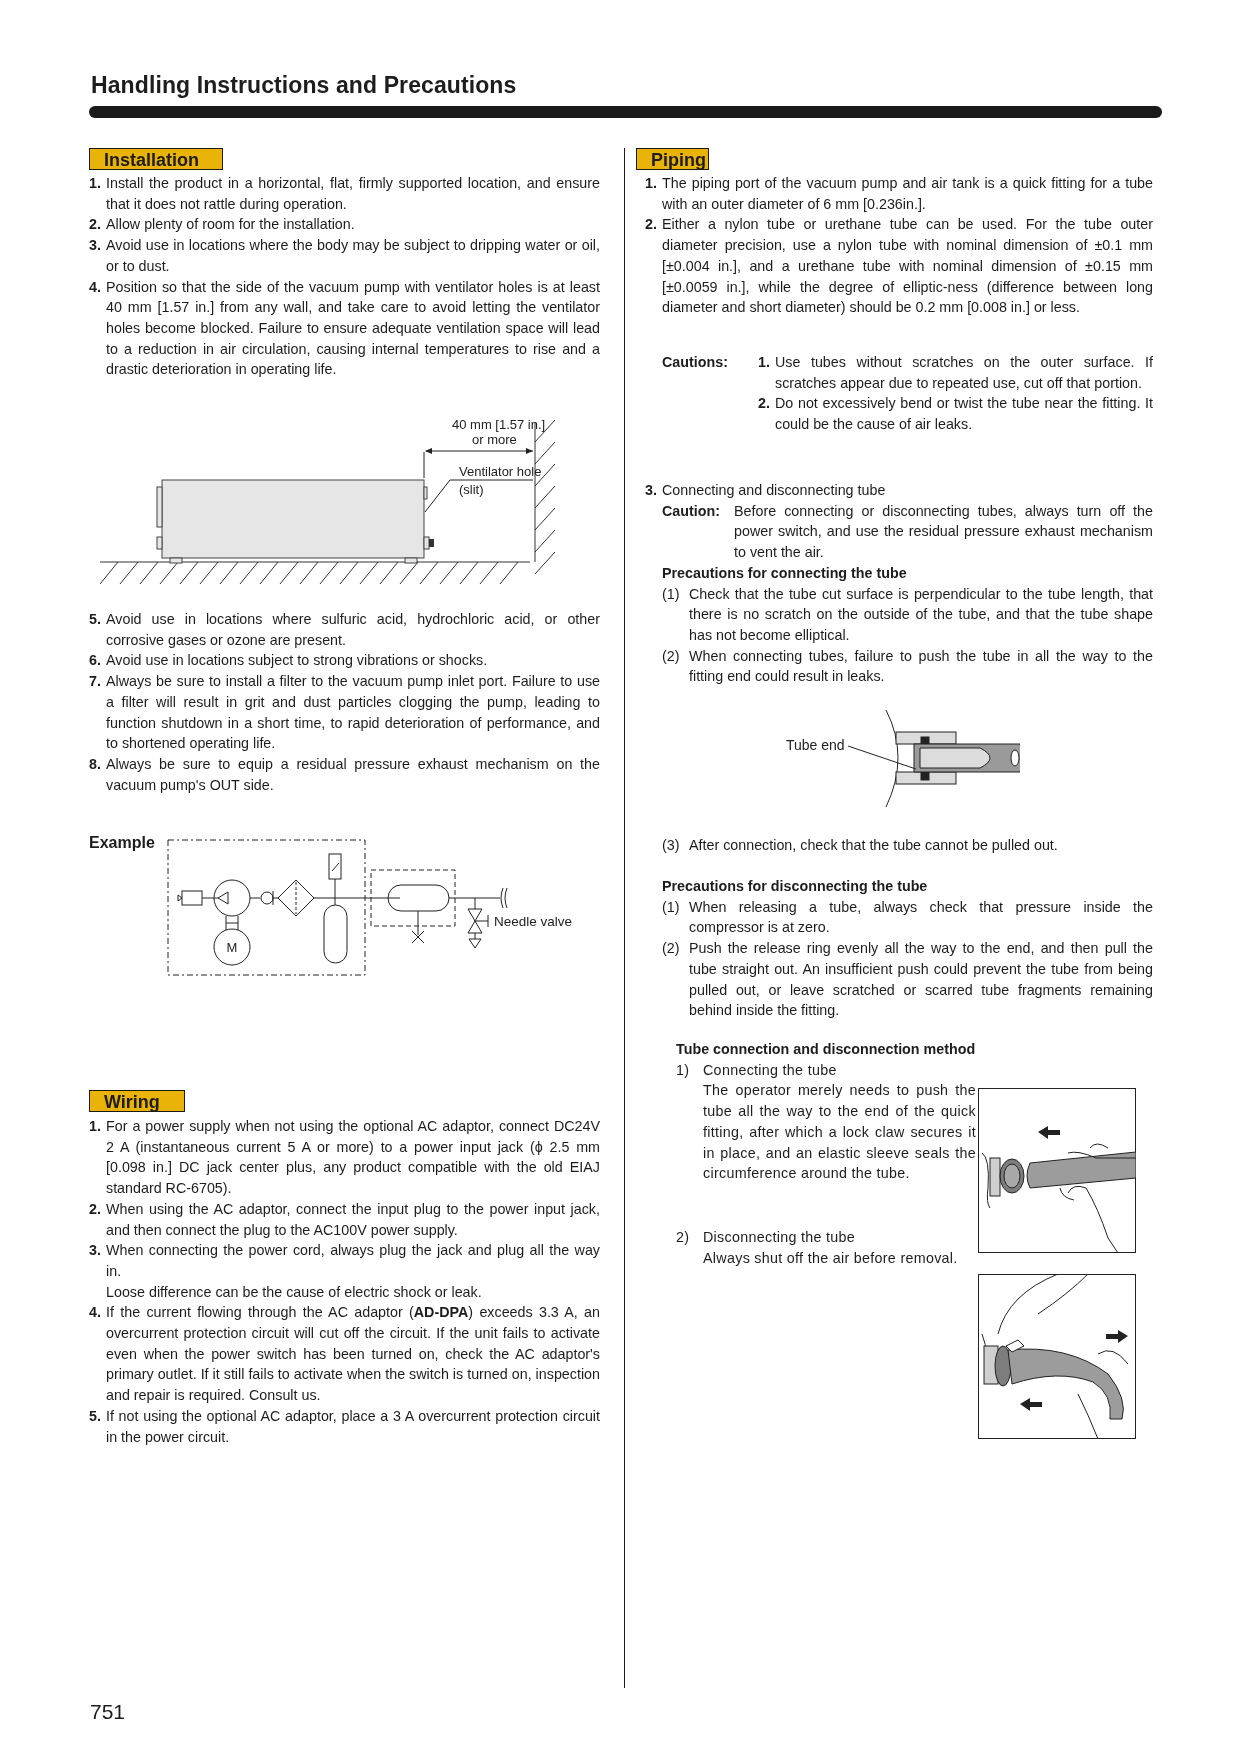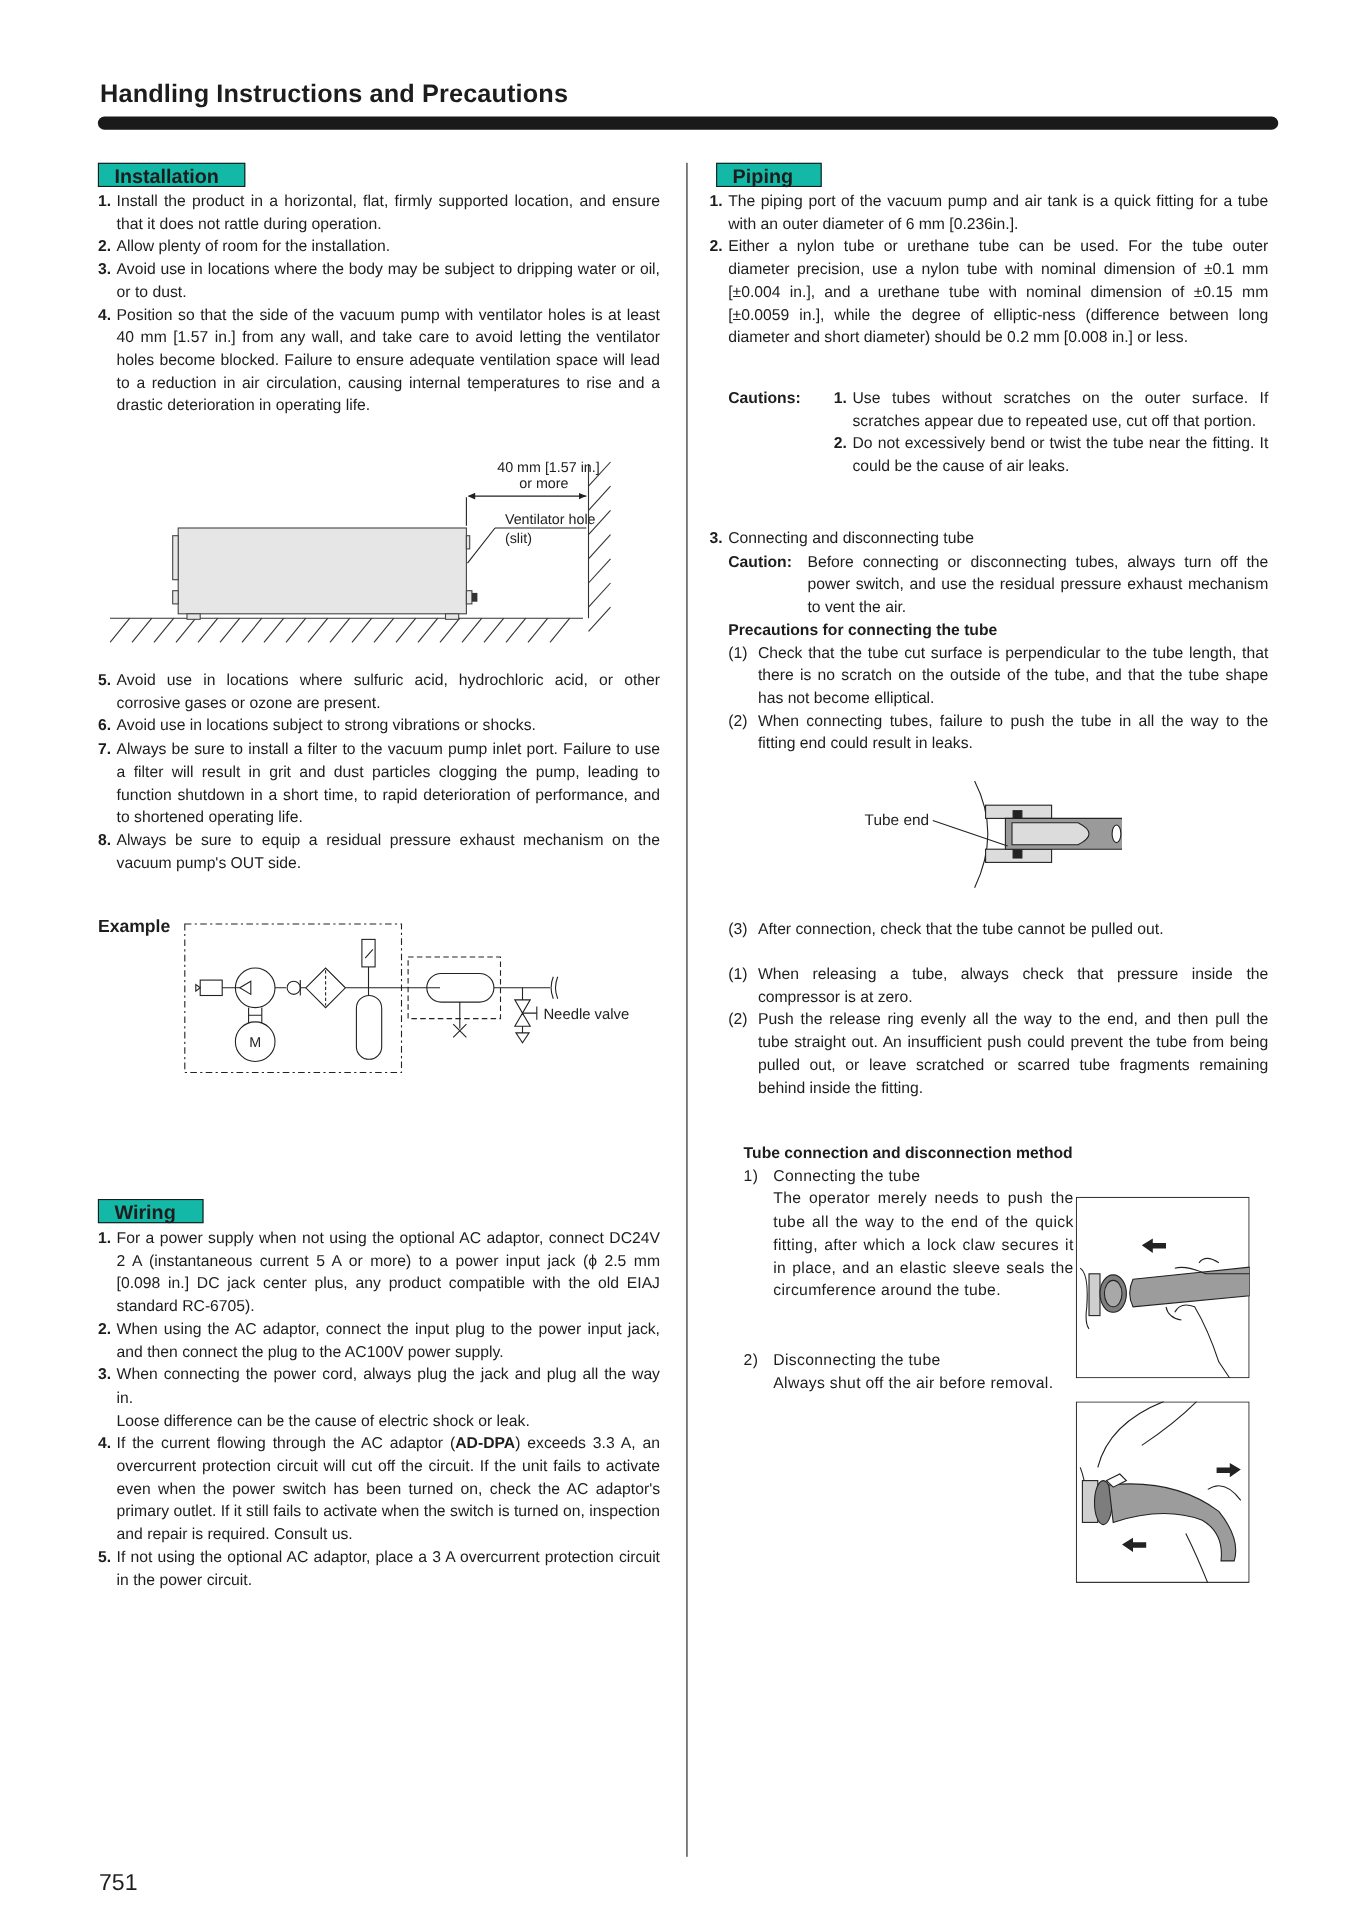--- a/index.html
+++ b/index.html
@@ -2,21 +2,21 @@
 <html><head>
 <meta charset="utf-8">
 <style>
   html, body { margin:0; padding:0; background:#ffffff; }
   body { width:1240px; height:1754px; position:relative; overflow:hidden;
          font-family:"Liberation Sans", sans-serif; color:#1d1d1d; }
   .abs { position:absolute; }
   .title { left:91px; top:72px; font-size:23px; font-weight:bold; letter-spacing:0.1px; }
   .rule { left:89px; top:106px; width:1073px; height:12px; background:#1a1a1a; border-radius:6px; }
   .vline { left:624px; top:148px; width:1px; height:1540px; background:#1a1a1a; }
-  .sechead { height:22px; border:1.5px solid #1a1a1a; background:#14b8a6;
+  .sechead { height:22px; border:1.5px solid #1a1a1a; background:#eab308;
              font-size:18px; font-weight:bold; line-height:22px; padding-left:14px; box-sizing:border-box; }
   .col { font-size:14.3px; line-height:20.7px; text-align:justify; }
   .item { position:relative; padding-left:17px; }
   .num { position:absolute; left:0; top:0; font-weight:bold; }
   .pnum { position:absolute; left:0; top:0; }
   .pitem { position:relative; padding-left:27px; }
   .bold { font-weight:bold; }
   .sub { font-weight:bold; }
   svg text { font-family:"Liberation Sans", sans-serif; }
   .pagenum { left:90px; top:1700px; font-size:21px; }
@@ -170,21 +170,21 @@
 <div class="abs sechead" style="left:89px; top:1090px; width:96px;">Wiring</div>
 
 <div class="abs col" style="left:89px; top:1116px; width:511px;">
   <div class="item"><span class="num">1.</span><span>For a power supply when not using the optional AC adaptor, connect DC24V 2 A (instantaneous current 5 A or more) to a power input jack (ϕ 2.5 mm [0.098 in.] DC jack center plus, any product compatible with the old EIAJ standard RC-6705).</span></div>
   <div class="item"><span class="num">2.</span><span>When using the AC adaptor, connect the input plug to the power input jack, and then connect the plug to the AC100V power supply.</span></div>
   <div class="item"><span class="num">3.</span><span>When connecting the power cord, always plug the jack and plug all the way in.</span><br><span>Loose difference can be the cause of electric shock or leak.</span></div>
   <div class="item"><span class="num">4.</span><span>If the current flowing through the AC adaptor (</span><span class="bold">AD-DPA</span><span>) exceeds 3.3 A, an overcurrent protection circuit will cut off the circuit. If the unit fails to activate even when the power switch has been turned on, check the AC adaptor's primary outlet. If it still fails to activate when the switch is turned on, inspection and repair is required. Consult us.</span></div>
   <div class="item"><span class="num">5.</span><span>If not using the optional AC adaptor, place a 3 A overcurrent protection circuit in the power circuit.</span></div>
 </div>
 
-<div class="abs sechead" style="left:651px; top:148px; width:96px;">Piping</div>
+<div class="abs sechead" style="left:636px; top:148px; width:73px;">Piping</div>
 
 <div class="abs col" style="left:645px; top:173px; width:508px;">
   <div class="item"><span class="num">1.</span><span>The piping port of the vacuum pump and air tank is a quick fitting for a tube with an outer diameter of 6 mm [0.236in.].</span></div>
   <div class="item"><span class="num">2.</span><span>Either a nylon tube or urethane tube can be used. For the tube outer diameter precision, use a nylon tube with nominal dimension of ±0.1 mm [±0.004 in.], and a urethane tube with nominal dimension of ±0.15 mm [±0.0059 in.], while the degree of elliptic-ness (difference between long diameter and short diameter) should be 0.2 mm [0.008 in.] or less.</span></div>
 </div>
 
 <div class="abs col" style="left:662px; top:352px; width:491px;">
   <span class="abs sub" style="left:0; top:0;">Cautions:</span>
   <div style="margin-left:96px; position:relative;">
     <div class="item"><span class="num">1.</span><span>Use tubes without scratches on the outer surface. If scratches appear due to repeated use, cut off that portion.</span></div>
@@ -218,20 +218,21 @@
   </g>
   <line x1="88" y1="44" x2="156" y2="67" stroke="#222" stroke-width="1"></line>
   <text x="26" y="48" font-size="14" fill="#222">Tube end</text>
 </svg>
 
 <div class="abs col" style="left:662px; top:835px; width:491px;">
   <div class="pitem"><span class="pnum">(3)</span><span>After connection, check that the tube cannot be pulled out.</span></div>
 </div>
 
 <div class="abs col" style="left:662px; top:876px; width:491px;">
+  <div class="sub">Precautions for disconnecting the tube</div>
   <div class="pitem"><span class="pnum">(1)</span><span>When releasing a tube, always check that pressure inside the compressor is at zero.</span></div>
   <div class="pitem"><span class="pnum">(2)</span><span>Push the release ring evenly all the way to the end, and then pull the tube straight out. An insufficient push could prevent the tube from being pulled out, or leave scratched or scarred tube fragments remaining behind inside the fitting.</span></div>
 </div>
 
 <div class="abs col" style="left:676px; top:1039px; width:300px;">
   <div class="sub" style="white-space:nowrap;">Tube connection and disconnection method</div>
   <div class="pitem" style="letter-spacing:0.3px;">
     <span class="pnum">1)</span>
     <div>Connecting the tube</div>
     <div>The operator merely needs to push the tube all the way to the end of the quick fitting, after which a lock claw secures it in place, and an elastic sleeve seals the circumference around the tube.</div>

